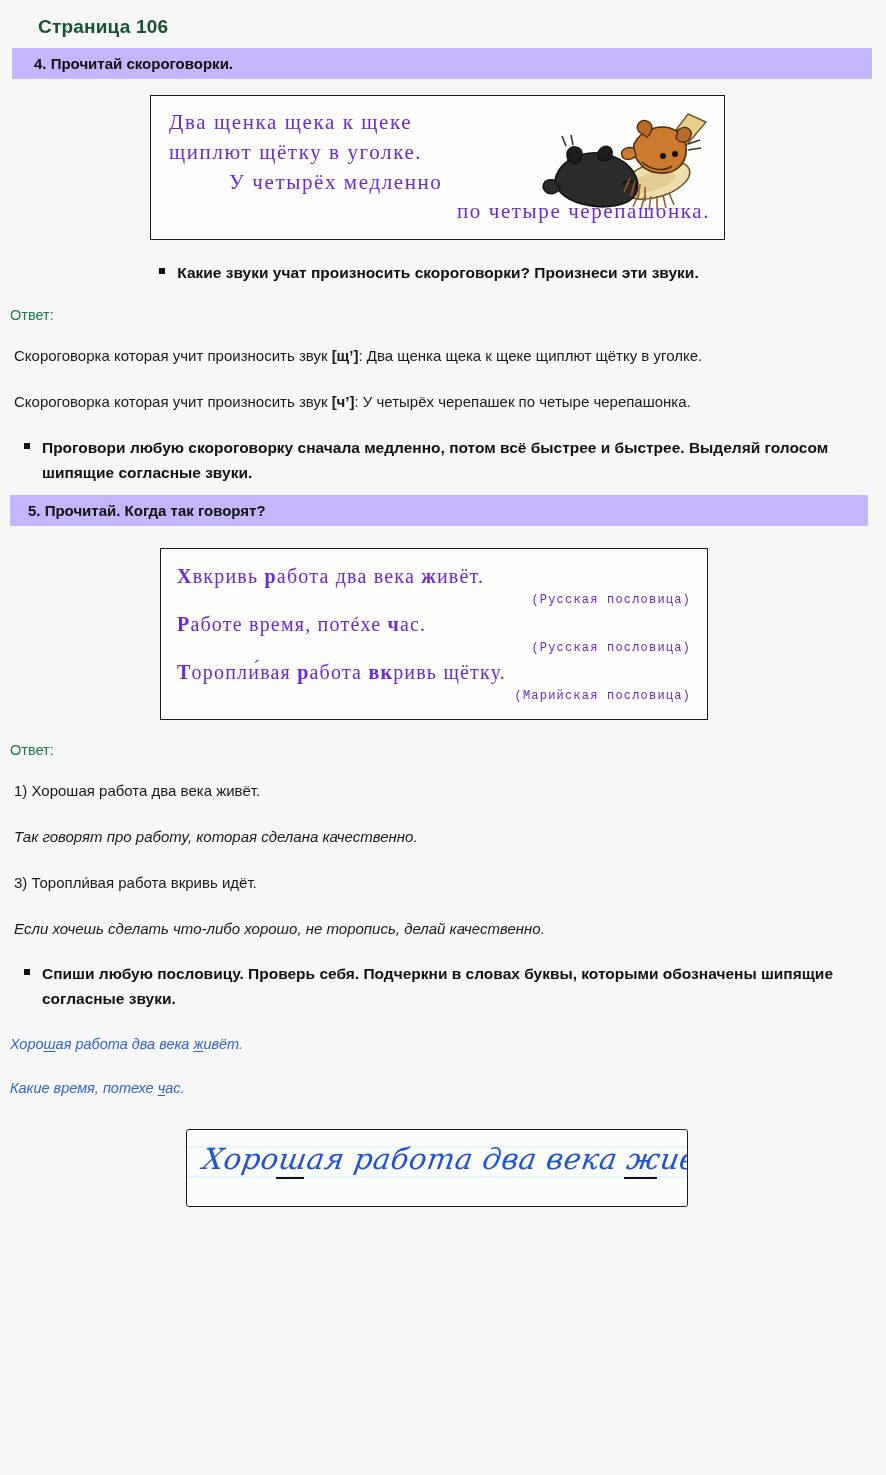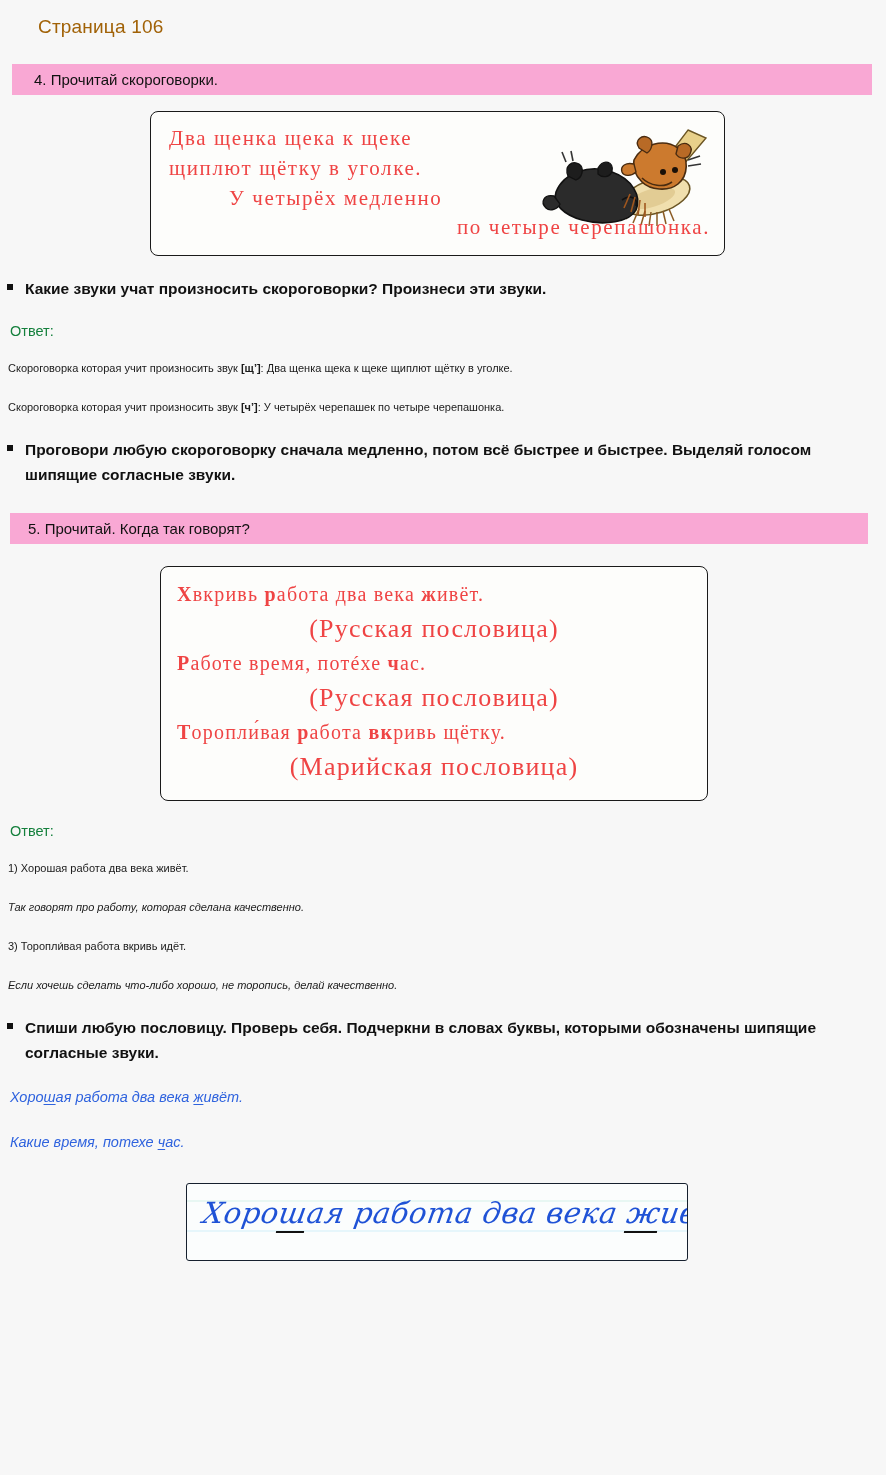--- a/index.html
+++ b/index.html
@@ -19,54 +19,54 @@
     position: relative;
     width: 886px;
     min-height: 1475px;
     box-sizing: border-box;
     padding: 0;
   }
 
   
   .page-title {
     font-size: 19px;
-    font-weight: normal;
-    color: #a16207;
+    font-weight: bold;
+    color: #14532d;
     padding: 16px 0 0 38px;
     letter-spacing: 0.2px;
   }
 
   
   .task-bar {
-    background: #f9a8d4;
-    margin-top: 26px;
+    background: #c4b5fd;
+    margin-top: 10px;
     padding: 7px 0 7px 22px;
     font-size: 15px;
-    font-weight: normal;
+    font-weight: bold;
     color: #111;
     box-sizing: border-box;
   }
   .task-bar.t4 {
     width: 860px;
     margin-left: 12px;
   }
   .task-bar.t5 {
     width: 858px;
     margin-left: 10px;
     padding-left: 18px;
   }
 
   
   .book-box {
     box-sizing: border-box;
     border: 1px solid #1a1a1a;
-    border-radius: 8px;
+    border-radius: 0;
     background: #fdfdfb;
     font-family: "Liberation Serif", "DejaVu Serif", serif;
-    color: #ef4444;
+    color: #6d28d9;
     position: relative;
     overflow: hidden;
   }
   .box-twisters {
     width: 575px;
     margin: 16px 0 0 150px;
     padding: 12px 14px 12px 18px;
     min-height: 120px;
   }
   .box-twisters .line {
@@ -103,34 +103,36 @@
     margin: 22px 0 0 160px;
     padding: 12px 16px 14px 16px;
   }
   .box-proverbs .pline {
     font-size: 20px;
     line-height: 1.5;
     letter-spacing: 1.2px;
     white-space: nowrap;
   }
   .box-proverbs .src {
-    text-align: center;
-    font-size: 26px;
+    text-align: right;
+    font-size: 12px;
     line-height: 1.5;
     letter-spacing: 1.2px;
+    font-family: Liberation Mono, monospace;
   }
   .bd { font-weight: bold; }
 
   
   .bullet-row {
     display: flex;
     align-items: flex-start;
     margin: 20px 12px 0 0;
-    padding-left: 7px;
+    padding-left: 24px;
     padding-right: 40px;
+    justify-content: center;
   }
   .bullet-sq {
     width: 6px;
     height: 6px;
     background: #111;
     margin-top: 8px;
     margin-right: 12px;
     flex: 0 0 auto;
   }
   .bullet-text {
@@ -140,23 +142,23 @@
     color: #111;
   }
 
   
   .answer-label {
     color: #15803d;
     font-size: 14.5px;
     margin: 22px 0 0 10px;
   }
   .ans-p {
-    font-size: 11px;
+    font-size: 15px;
     line-height: 1.72;
-    margin: 20px 40px 0 8px;
+    margin: 20px 40px 0 14px;
     color: #1a1a1a;
   }
   .ans-p.italic {
     font-style: italic;
   }
   .ans-p .ph {
     font-weight: bold;
   }
   .blue-line {
     color: #2f63de;

